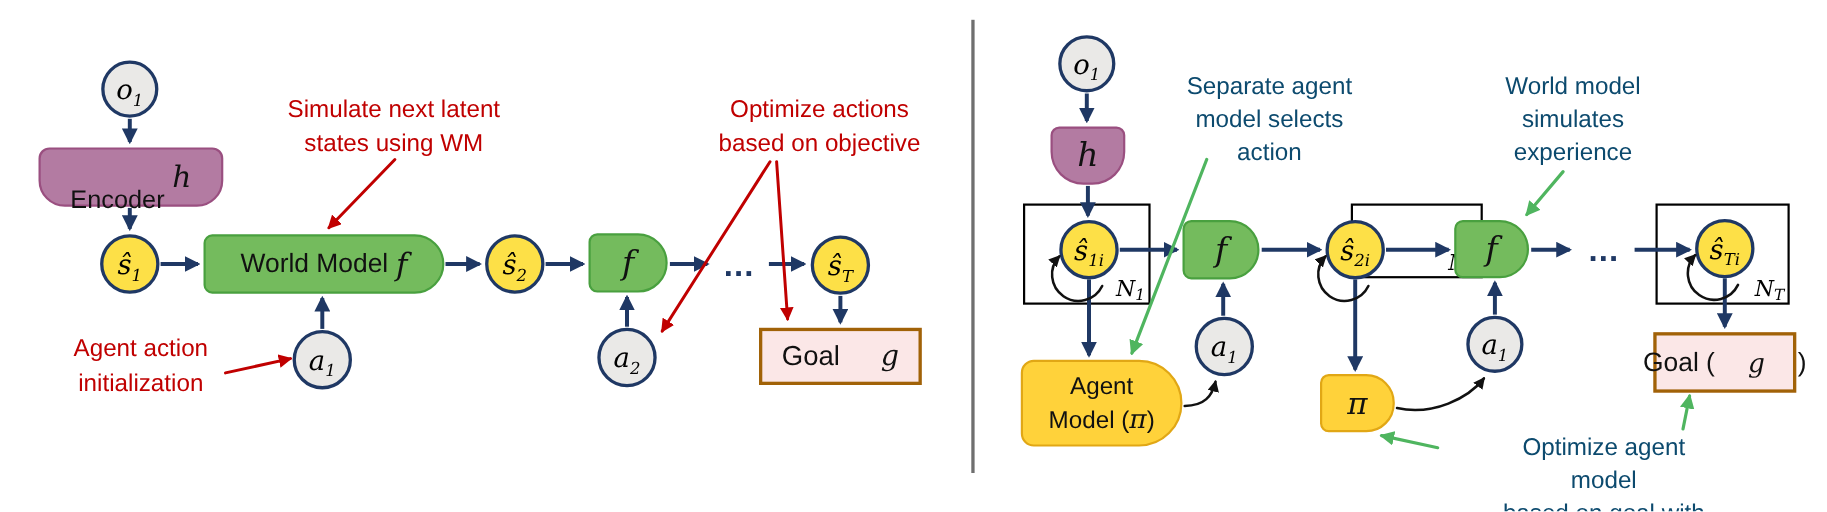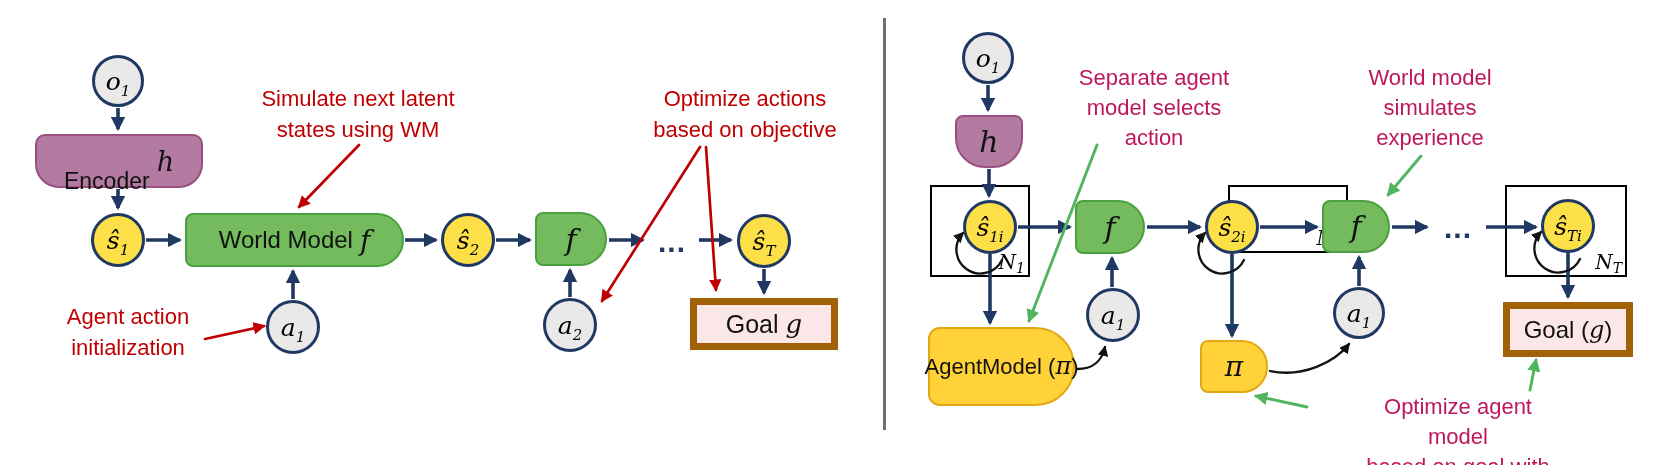--- a/index.html
+++ b/index.html
@@ -10,40 +10,40 @@
   .circle{position:absolute;border-radius:50%;border:3.5px solid #1f3864;
           display:flex;align-items:center;justify-content:center;box-sizing:border-box;z-index:2;}
   .circle.gray{background:#eae9e7;}
   .circle.white{background:#fde047;}
 
   .block{position:absolute;display:flex;align-items:center;justify-content:center;
          box-sizing:border-box;z-index:2;color:#111;}
   .purple{background:#b37ba2;border:2.5px solid #9a4f80;}
   .green {background:#74bb5d;border:2.5px solid #49a03f;}
   .yellow{background:#ffd23a;border:2.5px solid #e1a715;}
-  .pinkbox{background:#fbe7e7;border:7px solid #a16207;}
+  .pinkbox{background:#fbe7e7;border:3px solid #a16207;gap:30px;}
 
   .nbox{position:absolute;border:2.5px solid #000;box-sizing:border-box;z-index:1;background:transparent;}
   .nlabel{position:absolute;right:3px;bottom:1px;font-family:"DejaVu Serif",serif;
           font-style:italic;font-size:20px;color:#000;}
 
   .math{font-family:"DejaVu Serif",serif;font-style:italic;}
   .cbase{font-size:25px;}
   .csub{font-size:15px;display:inline-block;transform:translateY(6px);}
   .nsub{font-size:14px;display:inline-block;transform:translateY(4px);}
   .keepws{white-space:pre;}
 
   .blocklabel{font-size:24px;}
-  .twoline{flex-direction:row;line-height:30px;font-size:22px;}
+  .twoline{flex-direction:column;line-height:30px;font-size:22px;}
 
   
   .annot{position:absolute;z-index:4;text-align:center;font-size:22px;line-height:31px;
          white-space:pre-line;transform:translateX(-50%);}
   .redT{color:#c00000;}
-  .greenT{color:#be185d;}
+  .greenT{color:#0c4a6e;}
 
   .dots{position:absolute;color:#1f3864;font-weight:bold;font-size:30px;
         letter-spacing:1px;z-index:2;width:60px;text-align:center;}
 
   .divider{position:absolute;background:#6f6f6f;z-index:1;}
 
   svg.arrows{position:absolute;left:0;top:0;z-index:3;pointer-events:none;}
 </style>
 </head>
 <body>
@@ -97,21 +97,21 @@
     <span class="math" style="font-size:26px;margin-left:7px;">g</span>
   </div>
 
   <div class="annot redT" style="left:358px;top:83px;">Simulate next latent
 states using WM</div>
   <div class="annot redT" style="left:702px;top:83px;margin-left:43px;">Optimize actions
 based on objective</div>
   <div class="annot redT" style="left:128px;top:301px;">Agent action
 initialization</div>
 
-  <div class="nbox" style="left:930px;top:185px;width:100px;height:92px;">
+  <div class="nbox" style="left:930px;top:185px;width:116px;height:92px;">
     <span class="nlabel"><span>N</span><span class="nsub">1</span></span>
   </div>
   <div class="nbox" style="left:1228px;top:185px;width:120px;height:68px;">
     <span class="nlabel"><span>N</span><span class="nsub">2</span></span>
   </div>
   <div class="nbox" style="left:1505px;top:185px;width:122px;height:92px;">
     <span class="nlabel"><span>N</span><span class="nsub">T</span></span>
   </div>
 
   <div class="circle gray" style="left:962px;top:32px;width:52px;height:52px;">

